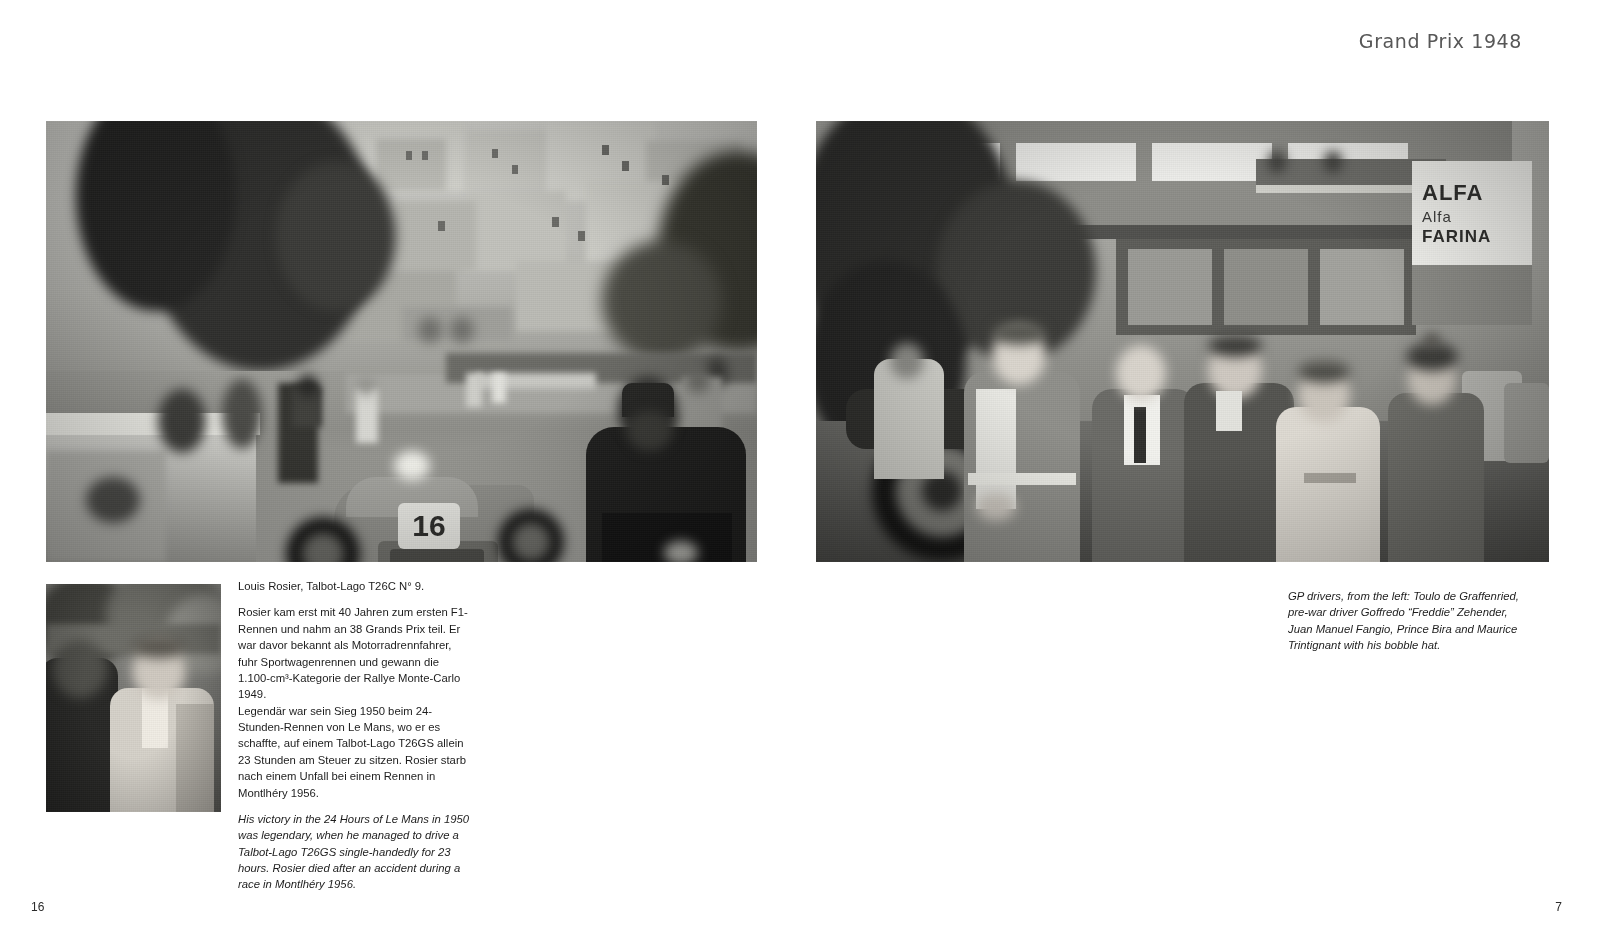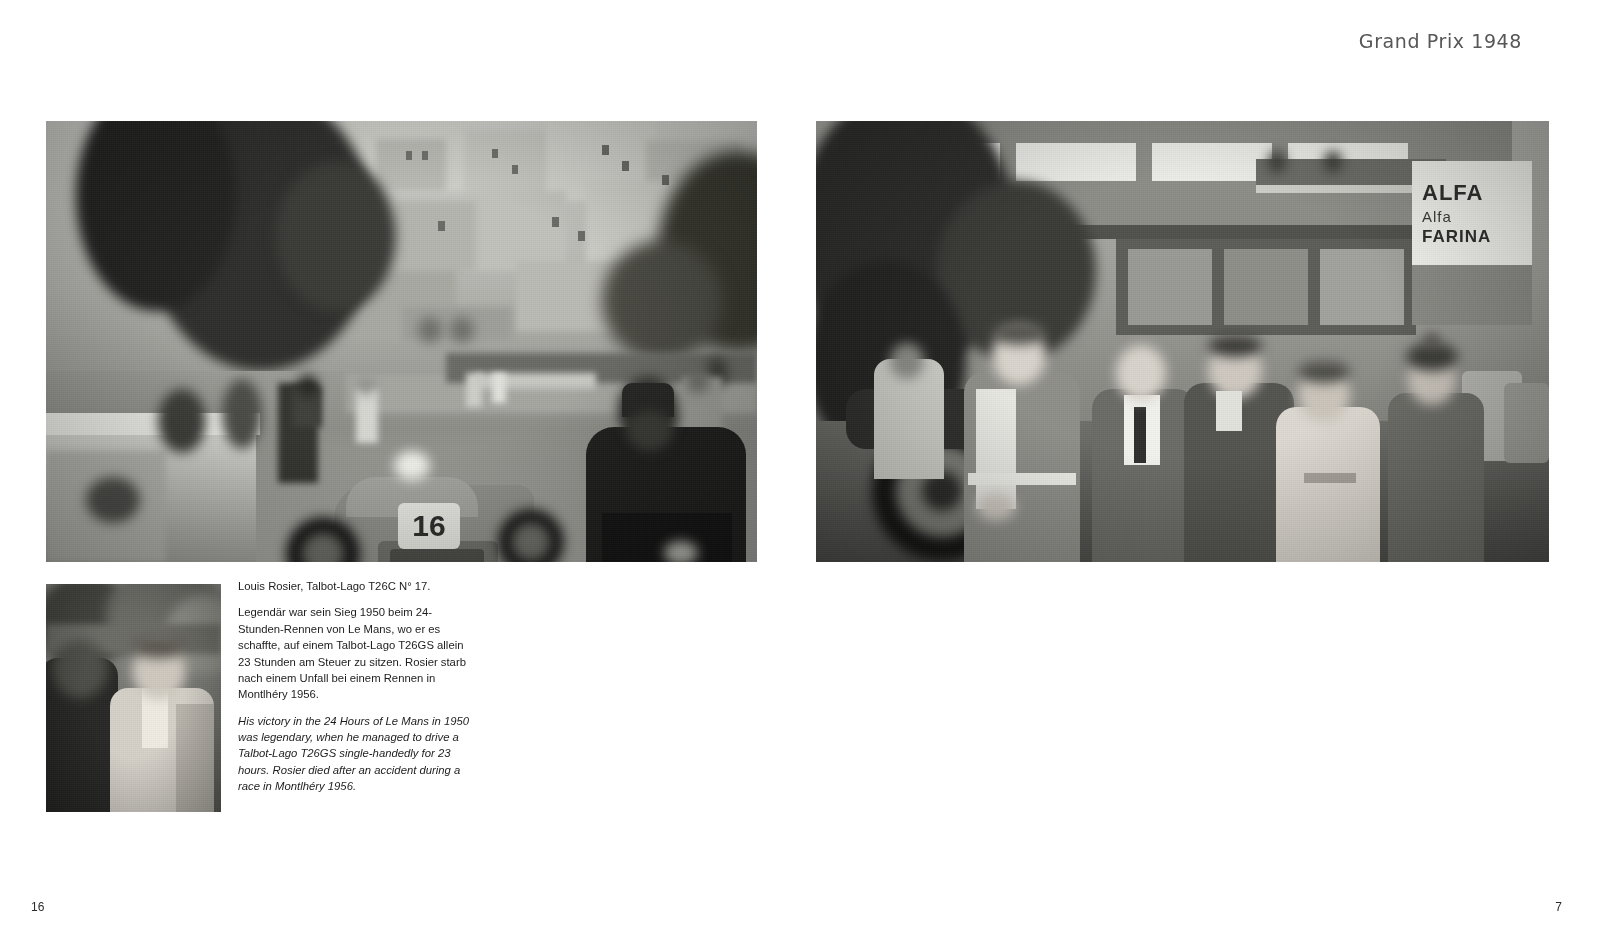--- a/index.html
+++ b/index.html
@@ -325,25 +325,27 @@
     <div class="rect" style="left:96px;top:104px;width:26px;height:60px;background:#f0ece4"></div>
     <div class="blob" style="left:86px;top:58px;width:54px;height:58px;background:#cfc9c0"></div>
     <div class="blob" style="left:86px;top:52px;width:54px;height:22px;background:#59564f"></div>
     <div class="rect" style="left:130px;top:120px;width:38px;height:108px;background:#b8b4ac"></div>
     <div class="noise"></div>
     <div class="vig"></div>
   </div>
 </div>
 
 <div class="caption" id="caption-left">
-  <p>Louis Rosier, Talbot-Lago T26C N° 17.</p>
+  <p>Louis Rosier, Talbot-Lago T26C N° 9.</p>
   <div class="gap"></div>
+  <p>Rosier kam erst mit 40 Jahren zum ersten F1-Rennen und nahm an 38 Grands Prix teil. Er war davor bekannt als Motorradrennfahrer, fuhr Sportwagenrennen und gewann die 1.100-cm³-Kategorie der Rallye Monte-Carlo 1949.</p>
   <p>Legendär war sein Sieg 1950 beim 24-Stunden-Rennen von Le Mans, wo er es schaffte, auf einem Talbot-Lago T26GS allein 23 Stunden am Steuer zu sitzen. Rosier starb nach einem Unfall bei einem Rennen in Montlhéry 1956.</p>
   <div class="gap"></div>
   <p class="it">His victory in the 24 Hours of Le Mans in 1950 was legendary, when he managed to drive a Talbot-Lago T26GS single-handedly for 23 hours. Rosier died after an accident during a race in Montlhéry 1956.</p>
 </div>
 
 <div class="caption" id="caption-right">
   <div class="gap"></div>
+  <p class="it">GP drivers, from the left: Toulo de Graffenried, pre-war driver Goffredo “Freddie” Zehender, Juan Manuel Fangio, Prince Bira and Maurice Trintignant with his bobble hat.</p>
 </div>
 
 <div class="folio folio-left">16</div>
 <div class="folio folio-right">7</div>
 
 </body></html>

